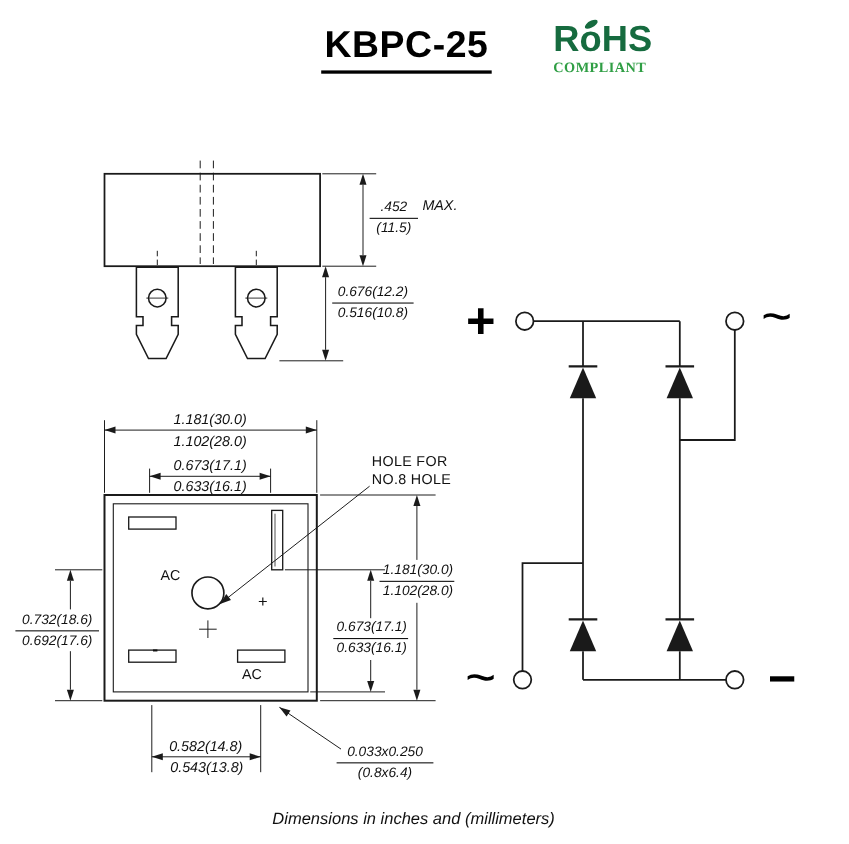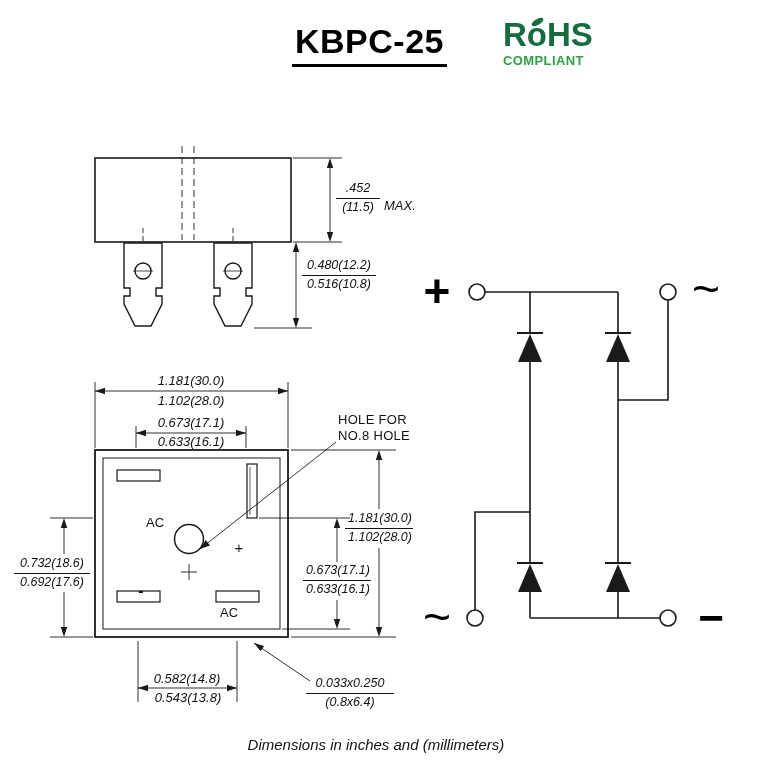--- a/index.html
+++ b/index.html
@@ -3,21 +3,21 @@
 <meta charset="utf-8">
 <style>
   html,body{margin:0;padding:0;background:#fff;}
   #stage{position:relative;width:772px;height:767px;background:#ffffff;overflow:hidden;
          font-family:"Liberation Sans",sans-serif;color:#111;}
   #linework{position:absolute;left:0;top:0;}
   .title{position:absolute;font-size:34px;font-weight:bold;letter-spacing:.5px;
          border-bottom:3px solid #000;padding:0 3px 3px;color:#000;}
   .rohs{position:absolute;line-height:1;}
   .rohs .brand{font-size:33px;font-weight:bold;color:#166b3f;letter-spacing:0;}
-  .rohs .sub{font-size:13px;font-weight:bold;color:#2f9e44;letter-spacing:.4px;margin-top:3px;}
+  .rohs .sub{font-size:13px;font-weight:bold;color:#2f9e44;letter-spacing:.4px;margin-top:3px;font-family:Liberation Serif, serif;}
   .leaf{position:absolute;width:13px;height:6px;background:#166b3f;border-radius:60% 40% 60% 40%;
         transform:rotate(-24deg);}
   .frac{position:absolute;text-align:center;font-style:italic;font-size:12.5px;color:#111;line-height:1.2;}
   .frac .num{display:block;border-bottom:1px solid #111;padding:0 3px 2px;white-space:nowrap;}
   .frac .den{display:block;padding:1px 3px 0;white-space:nowrap;}
   .dtext{position:absolute;font-style:italic;font-size:13px;white-space:nowrap;line-height:1.1;}
   .ctr{text-align:center;}
   .note{position:absolute;font-size:13px;letter-spacing:.3px;white-space:nowrap;line-height:1.1;}
   .lbl{position:absolute;font-size:13px;white-space:nowrap;line-height:1.1;}
   .term{position:absolute;text-align:center;line-height:1;color:#000;}
@@ -131,24 +131,24 @@
   <div class="rohs" style="left:503px;top:18px">
     <div class="brand">RoHS</div>
     <div class="sub">COMPLIANT</div>
   </div>
   <div class="leaf" style="left:531px;top:19px"></div>
 
   <div class="frac" style="left:336px;top:181px;width:44px">
     <span class="num">.452</span>
     <span class="den">(11.5)</span>
   </div>
-  <span class="dtext" style="left:384px;top:199px">MAX.</span>
+  <span class="dtext" style="left:384px;top:180px">MAX.</span>
 
   <div class="frac" style="left:302px;top:258px;width:74px">
-    <span class="num">0.480(12.2)</span>
+    <span class="num">0.676(12.2)</span>
     <span class="den">0.516(10.8)</span>
   </div>
 
   <span class="dtext ctr" style="left:141px;top:374px;width:100px">1.181(30.0)</span>
   <span class="dtext ctr" style="left:141px;top:394px;width:100px">1.102(28.0)</span>
   <span class="dtext ctr" style="left:141px;top:416px;width:100px">0.673(17.1)</span>
   <span class="dtext ctr" style="left:141px;top:435px;width:100px">0.633(16.1)</span>
 
   <span class="note" style="left:338px;top:413px">HOLE FOR</span>
   <span class="note" style="left:338px;top:429px">NO.8 HOLE</span>

